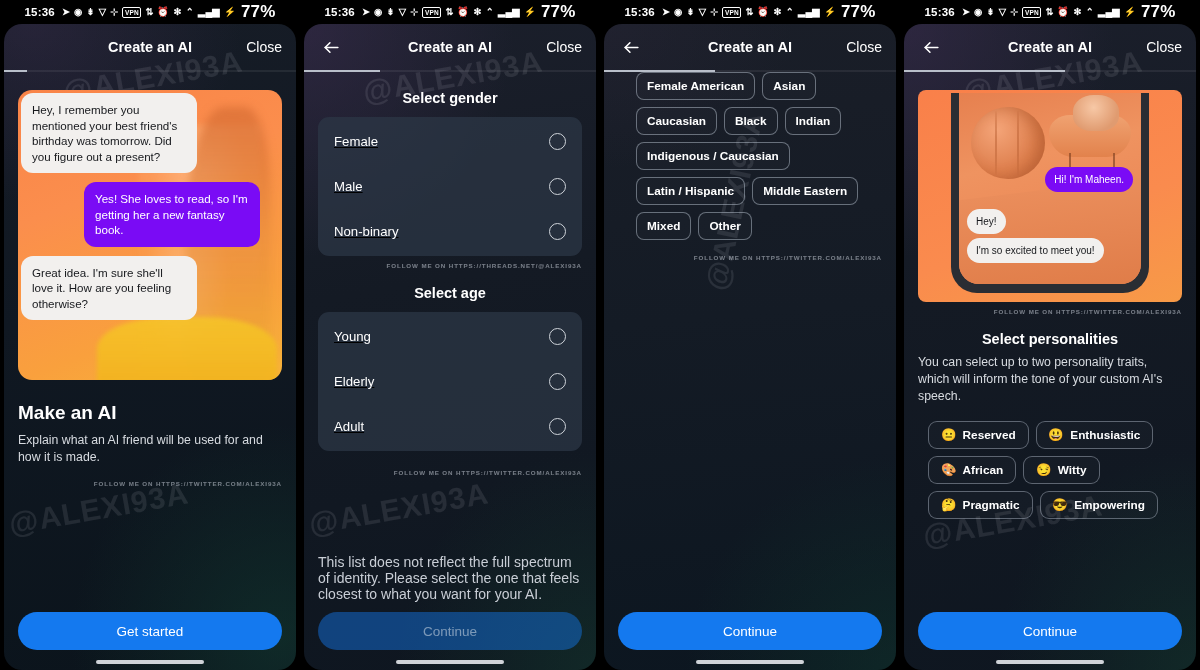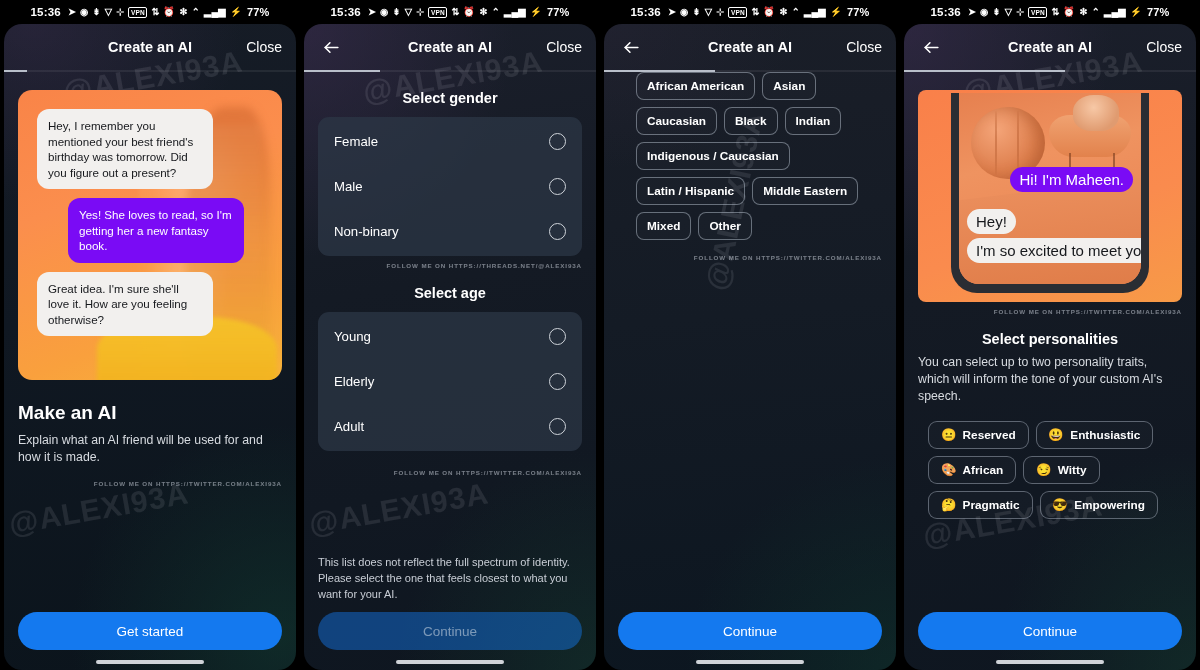--- a/index.html
+++ b/index.html
@@ -27,21 +27,21 @@
     letter-spacing: .2px;
     background: #000;
   }
   .sb-time { font-size: 11.5px; font-weight: bold; margin-right: 3px; }
   .sb-ico { font-size: 9.5px; line-height: 1; display: inline-block; }
   .sb-vpn {
     font-size: 6.5px; font-weight: bold;
     border: 1.2px solid #fff; border-radius: 2px;
     padding: 0 1.5px; line-height: 9px;
   }
-  .sb-bat { font-size: 11px; font-weight: bold; margin-left: 1px; }
+  .sb-bat { font-size: 17px; font-weight: bold; margin-left: 1px; }
 
   
   .body-wrap {
     position: absolute; left: 4px; top: 24px;
     width: 292px; height: 646px;
     border-radius: 18px;
     overflow: hidden;
     background:
       radial-gradient(120% 60% at 0% 0%,   rgba(60,45,80,.55) 0%, rgba(0,0,0,0) 60%),
       radial-gradient(110% 55% at 100% 100%, rgba(20,55,45,.55) 0%, rgba(0,0,0,0) 62%),
@@ -123,21 +123,21 @@
     border-radius: 45% 30% 20% 25%;
     filter: blur(4px);
   }
   .hero-shirt {
     position: absolute; left: 30%; bottom: -6%;
     width: 180px; height: 80px;
     background: linear-gradient(180deg, rgba(246,198,40,.85) 0%, rgba(241,176,30,.95) 100%);
     border-radius: 40% 40% 0 0;
     filter: blur(2px);
   }
-  .hero-bubbles { position: absolute; inset: 0; padding: 19px; }
+  .hero-bubbles { position: absolute; inset: 0; padding: 3px; }
   .bub {
     max-width: 176px;
     border-radius: 12px;
     padding: 9px 11px;
     font-size: 11.6px; line-height: 15.5px;
     margin-bottom: 9px;
     position: relative;
   }
   .bub.in { background: #f2f0ee; color: #16181c; }
   .bub.out {
@@ -200,21 +200,21 @@
     background: radial-gradient(circle at 45% 35%, #f7c8a6 0%, #e09b70 70%);
   }
   .floor {
     position: absolute; left: 0; right: 0; top: 96px; height: 104px;
     background: linear-gradient(180deg, #ea8d5b 0%, #e07d49 100%);
     transform: skewY(-7deg);
   }
   .mb {
     position: absolute;
     border-radius: 13px;
-    font-size: 15px; line-height: 13px;
+    font-size: 10px; line-height: 13px;
     padding: 6px 9px;
     white-space: nowrap;
   }
   .mb-out { right: 8px; top: 74px; background: #7a0bf5; color: #fff; }
   .mb-in1 { left: 8px; top: 116px;  background: #f2f0ee; color: #16181c; }
   .mb-in2 { left: 8px; top: 145px;  background: #f2f0ee; color: #16181c; }
 
   
   .h-big {
     color: #fff; font-size: 19px; font-weight: bold;
@@ -223,32 +223,33 @@
   .h-sec {
     color: #fff; font-size: 14.5px; font-weight: bold;
     margin-top: 16px; margin-bottom: 11px; text-align: center;
   }
   .h-sec.first { margin-top: 18px; }
   .p-sub {
     color: #d7dbe0; font-size: 12.3px; line-height: 17px;
     margin-top: 8px;
   }
   .p-note {
-    color: #c9ced6; font-size: 11px; line-height: 16px;
+    color: #c9ced6; font-size: 14px; line-height: 16px;
   }
 
   
   .card {
     background: rgba(44,55,70,.72);
     border-radius: 11px;
     padding: 2px 0;
   }
   .row {
     display: flex; align-items: center; justify-content: space-between;
     padding: 14px 16px;
+    text-decoration: underline;
   }
   .row-label { color: #fff; font-size: 13.2px; line-height: 17px; max-width: 200px; }
   .radio {
     width: 17px; height: 17px; min-width: 17px;
     border-radius: 50%;
     border: 1.6px solid #cfd4da;
   }
 
   
   .chips { display: flex; flex-wrap: wrap; gap: 7px; }
@@ -479,21 +480,21 @@
         </div>
         <div class="nav-title">Create an AI</div>
         <div class="nav-close">Close</div>
       </div>
       <div class="progress-track">
         <div class="progress-fill" style="width:38%"></div>
       </div>
 
       <div class="content">
         <div class="chips" style="padding-left:18px">
-          <div class="chip">African American</div>
+          <div class="chip">Female American</div>
           <div class="chip">Asian</div>
           <div class="chip">Caucasian</div>
           <div class="chip">Black</div>
           <div class="chip">Indian</div>
           <div class="chip">Indigenous / Caucasian</div>
           <div class="chip">Latin / Hispanic</div>
           <div class="chip">Middle Eastern</div>
           <div class="chip">Mixed</div>
           <div class="chip">Other</div>
         </div>

